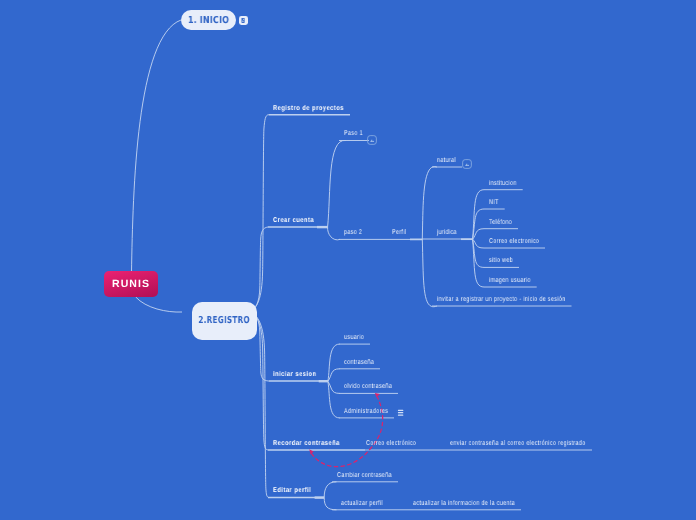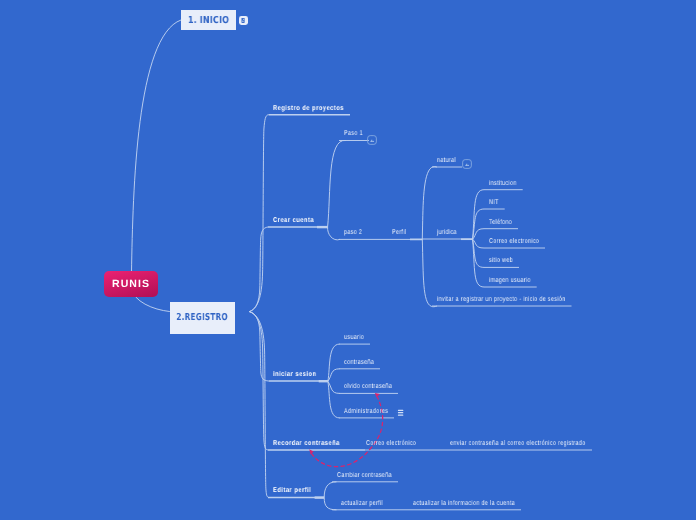--- a/index.html
+++ b/index.html
@@ -14,21 +14,21 @@
 
   .rootnode{
     left:104px;top:271px;width:54px;height:26px;
     border-radius:5px;
     background:linear-gradient(165deg,#ec2272 0%,#b00f55 100%);
     display:flex;align-items:center;justify-content:center;
   }
   .rootnode span{will-change:transform;color:#fff;font-size:10.5px;font-weight:700;letter-spacing:1.1px;}
 
   .mainnode{
-    background:#e8eefa;border-radius:0;
+    background:#e8eefa;border-radius:10px;
     display:flex;align-items:center;justify-content:center;
   }
   .mainnode span{color:#2f63c4;font-size:9.6px;font-weight:700;letter-spacing:.15px;
                  transform:scaleX(.84);font-family:"DejaVu Sans",sans-serif;will-change:transform;}
 
   .lbl{will-change:transform;position:absolute;white-space:nowrap;color:#edf2fb;font-size:7px;
        line-height:9px;letter-spacing:.4px;transform-origin:0 50%;
        transform:scaleX(.78);}
   .lbl.b{font-weight:700;letter-spacing:.55px;transform:scaleX(.83);color:#fff;}
 
@@ -157,21 +157,21 @@
   </div>
 
   <div class="node rootnode">
     <span>RUNIS</span>
   </div>
 
   <div class="node mainnode" style="left:181px;top:10px;width:55px;height:20px;">
     <span>1. INICIO</span>
   </div>
 
-  <div class="node mainnode" style="left:170px;top:301.7px;width:65px;height:32px;">
+  <div class="node mainnode" style="left:192px;top:301.7px;width:65px;height:38px;">
     <span style="transform:scaleX(.755);letter-spacing:.35px;">2.REGISTRO</span>
   </div>
 
   <div class="lbl b" style="left:273px;top:104px;">Registro de proyectos</div>
   <div class="lbl b" style="left:273px;top:216px;">Crear cuenta</div>
   <div class="lbl" style="left:344px;top:129px;">Paso 1</div>
   <div class="lbl" style="left:344px;top:228px;">paso 2</div>
 
   <div class="lbl" style="left:392px;top:228px;">Perfil</div>
   <div class="lbl" style="left:437px;top:228px;">juridica</div>

